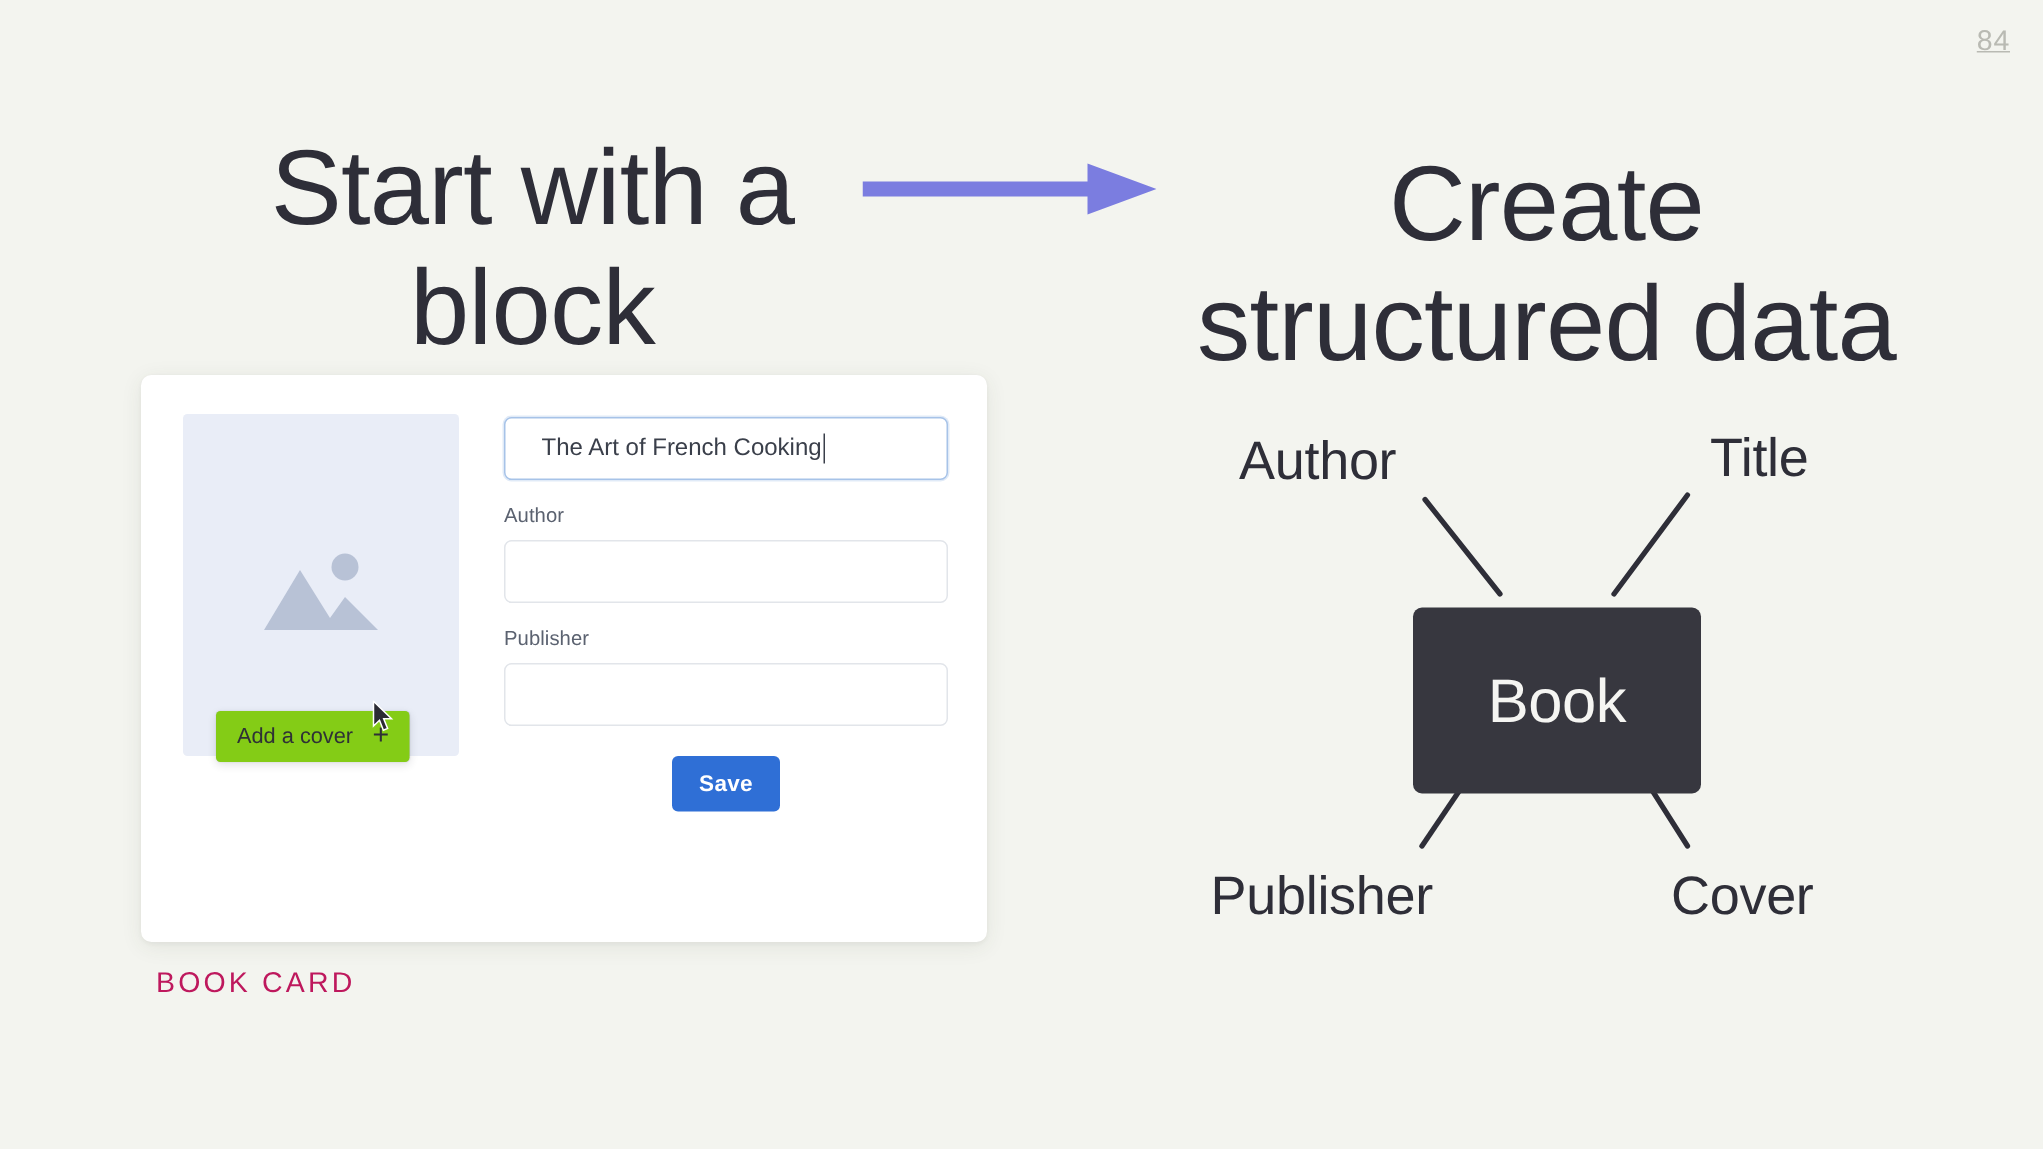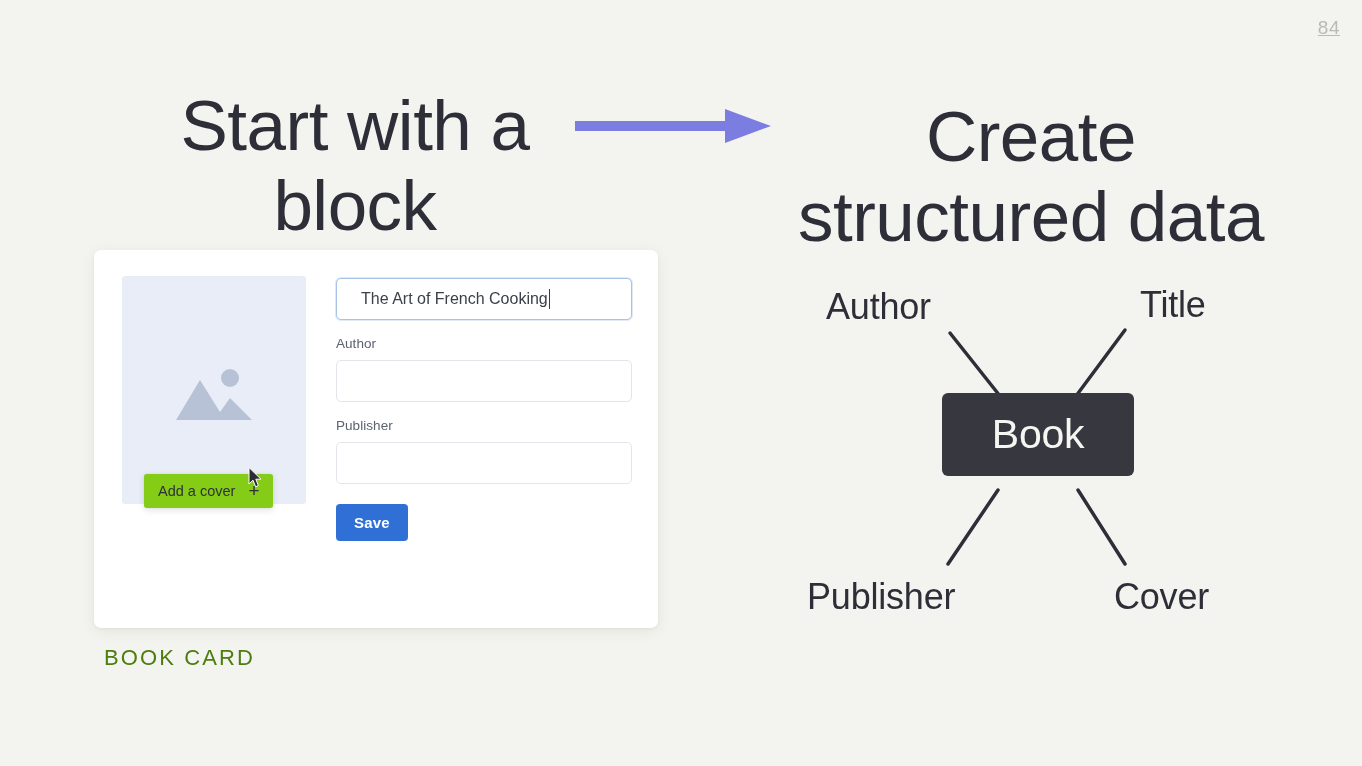--- a/index.html
+++ b/index.html
@@ -155,21 +155,21 @@
   .caret {
     display: inline-block;
     width: 1px;
     height: 20px;
     background: #3a3f4a;
     margin-left: 1px;
     vertical-align: middle;
   }
   .save-row {
     display: flex;
-    justify-content: flex-start;
+    justify-content: center;
     margin-top: 20px;
   }
   .save-button {
     background: #2f6fd6;
     color: #ffffff;
     font-size: 15px;
     font-weight: bold;
     border: none;
     border-radius: 4px;
     padding: 0 18px;
@@ -177,23 +177,23 @@
     cursor: pointer;
     font-family: "Liberation Sans", sans-serif;
     letter-spacing: 0.2px;
   }
 
   
   .caption {
     position: absolute;
     left: 104px;
     top: 645px;
-    font-size: 22px;
+    font-size: 19px;
     letter-spacing: 2.1px;
-    color: #4d7c0f;
+    color: #be185d;
   }
 
   
   .diagram {
     position: absolute;
     left: 780px;
     top: 268px;
     width: 500px;
     height: 380px;
   }
@@ -206,23 +206,23 @@
     letter-spacing: -0.2px;
   }
   .label-author    { left: 46px;  top: 18px; }
   .label-title     { left: 340px; top: 16px; margin-left: 20px; }
   .label-publisher { left: 27px;  top: 308px; }
   .label-cover     { left: 334px; top: 308px; }
 
   .book-node {
     position: absolute;
     left: 162px;
-    top: 125px;
+    top: 137px;
     width: 192px;
-    height: 83px;
+    height: 124px;
     background: #37373f;
     border-radius: 6px;
     display: flex;
     align-items: center;
     justify-content: center;
   }
   .book-node-label {
     color: #f5f5f2;
     font-size: 41px;
     letter-spacing: -0.3px;

